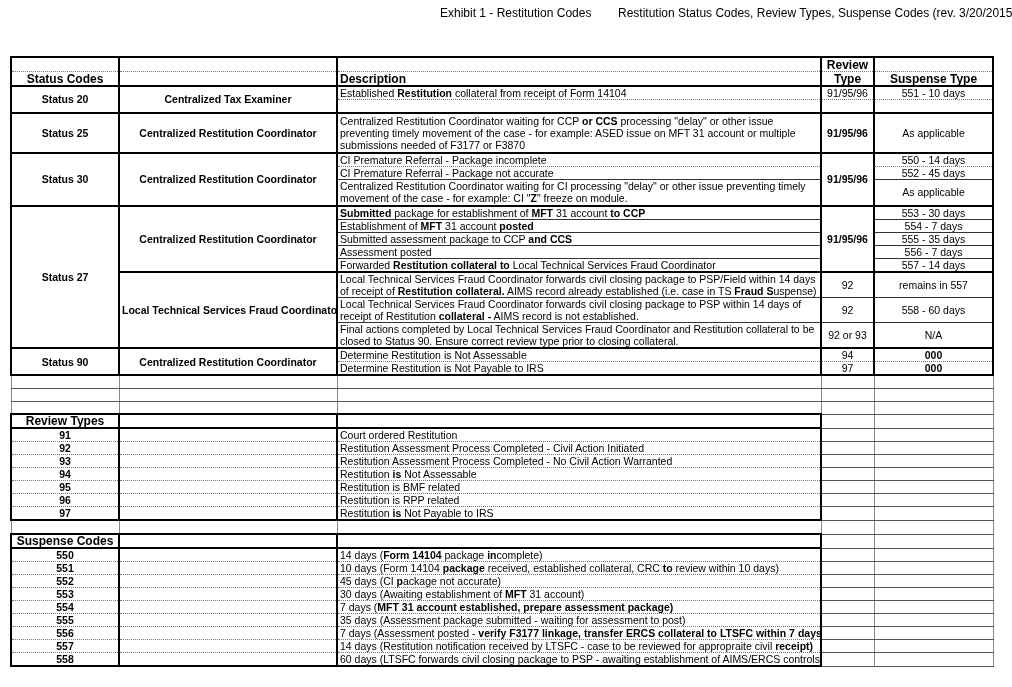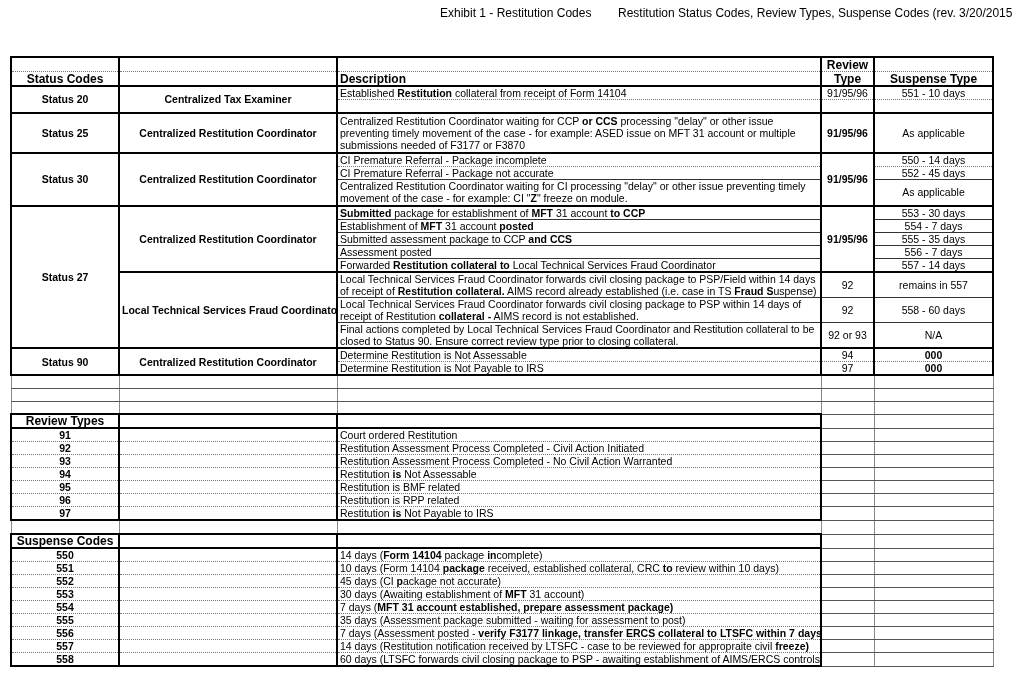--- a/index.html
+++ b/index.html
@@ -282,21 +282,21 @@
         <tr style="height: 13px;">
           <td class="thick-l b center dot-b">556</td>
           <td class="thick-l dot-b"></td>
           <td class="thick-l thick-r dot-b"><span>7 days (Assessment posted - </span><span class="b">verify F3177 linkage, transfer ERCS collateral to LTSFC within 7 days</span></td>
           <td class="gh grid-r"></td>
           <td class="gh grid-r"></td>
         </tr>
         <tr style="height: 13px; margin-left: 32px;">
           <td class="thick-l b center dot-b">557</td>
           <td class="thick-l dot-b"></td>
-          <td class="thick-l thick-r dot-b"><span>14 days (Restitution notification received by LTSFC - case to be reviewed for appropraite civil </span><span class="b">freeze)</span></td>
+          <td class="thick-l thick-r dot-b"><span>14 days (Restitution notification received by LTSFC - case to be reviewed for appropraite civil </span><span class="b">receipt)</span></td>
           <td class="gh grid-r"></td>
           <td class="gh grid-r"></td>
         </tr>
         <tr style="height: 13px;">
           <td class="thick-l b center thick-b">558</td>
           <td class="thick-l thick-b"></td>
           <td class="thick-l thick-r thick-b"><span>60 days (LTSFC forwards civil closing package to PSP - awaiting establishment of AIMS/ERCS controls)</span></td>
           <td class="gh grid-r"></td>
           <td class="gh grid-r"></td>
         </tr>

